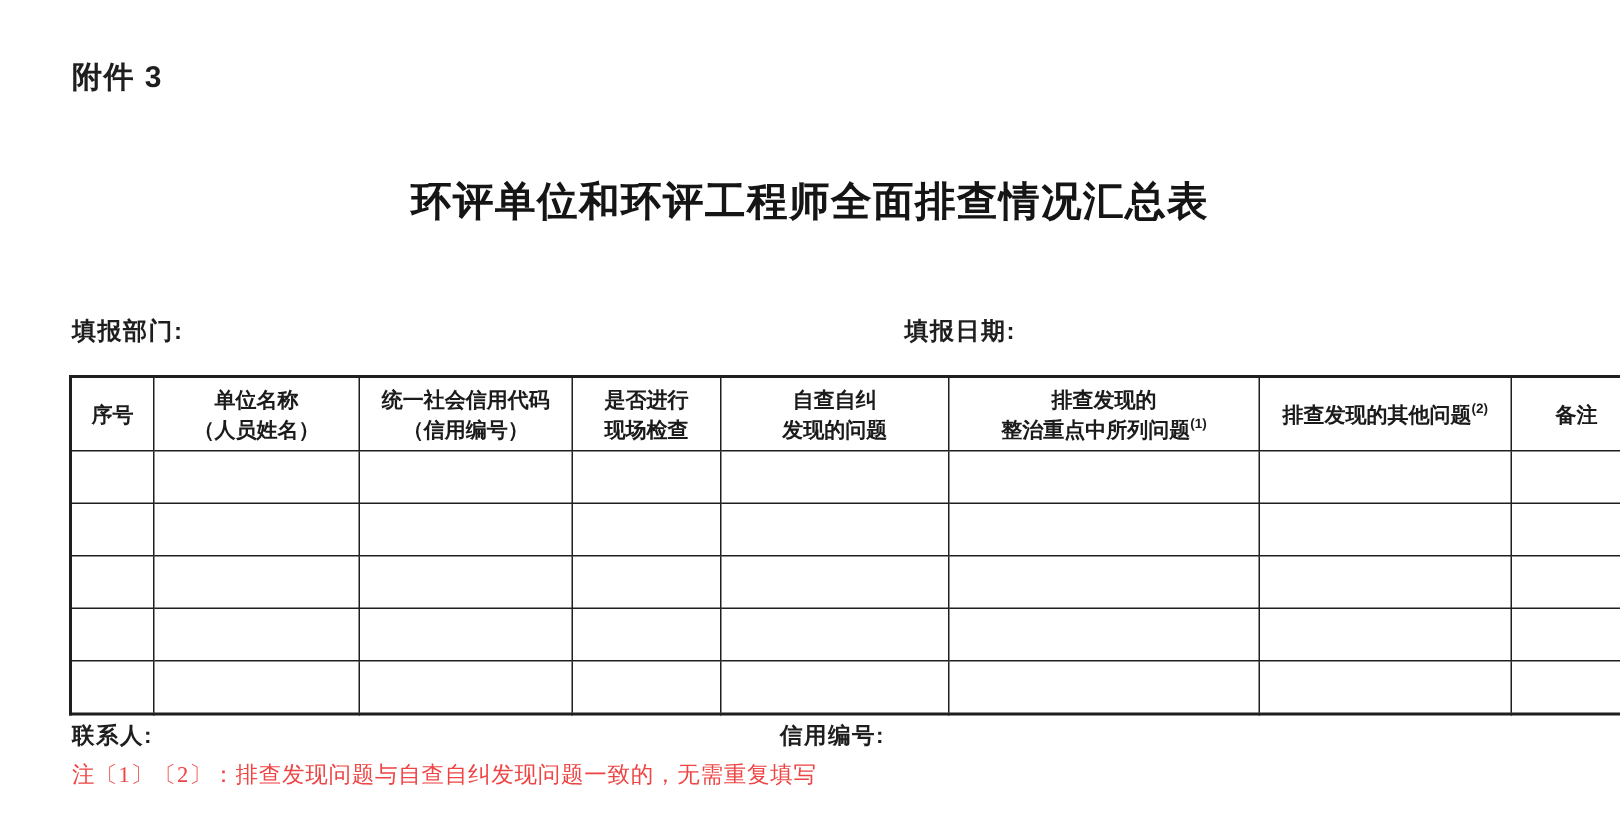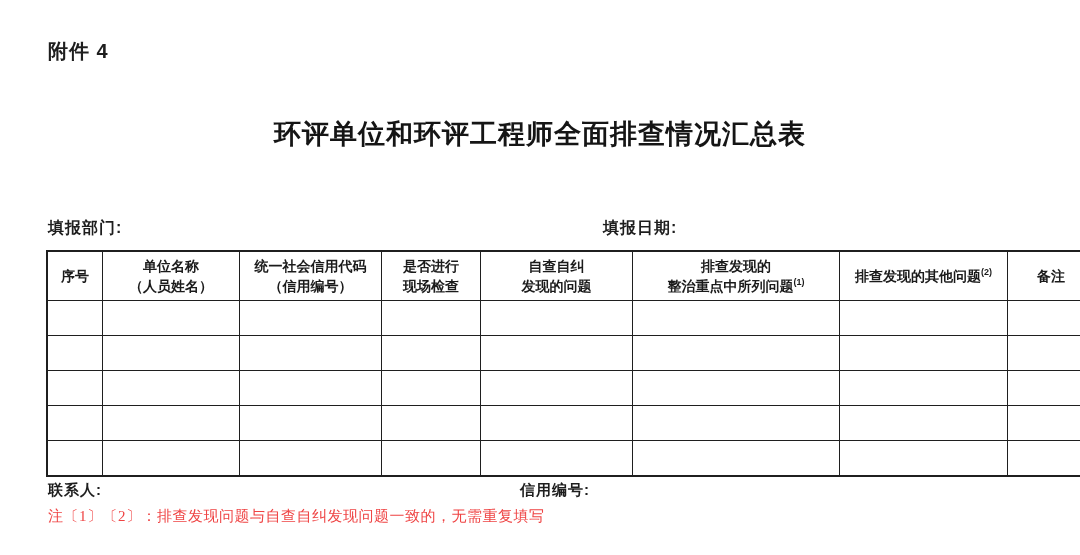--- a/index.html
+++ b/index.html
@@ -37,21 +37,20 @@
     letter-spacing: 1px;
     color: #151515;
     font-family: "Liberation Serif", "DejaVu Serif", serif;
   }
   .meta-label {
     position: absolute;
     top: 211px;
     font-size: 16px;
     font-weight: bold;
     letter-spacing: 1px;
-    margin-top: 7px;
   }
   .meta-label.department { left: 48px; }
   .meta-label.date { left: 603px; text-align: center; }
 
   table.summary {
     position: absolute;
     left: 46px;
     top: 250px;
     width: 991px;
     border-collapse: collapse;
@@ -100,21 +99,21 @@
     letter-spacing: 0.5px;
     color: #ef4444;
     font-family: "Liberation Serif", "DejaVu Serif", serif;
   }
 </style>
 </head>
 <body>
 
 <div class="page">
 
-  <div class="attachment">附件 4</div>
+  <div class="attachment">附件 3</div>
 
   <h1 class="title">环评单位和环评工程师全面排查情况汇总表</h1>
 
   <span class="meta-label department">填报部门:</span>
 
   <span class="meta-label date">填报日期:</span>
 
   <table class="summary">
     <thead>
       <tr id="header-row">

